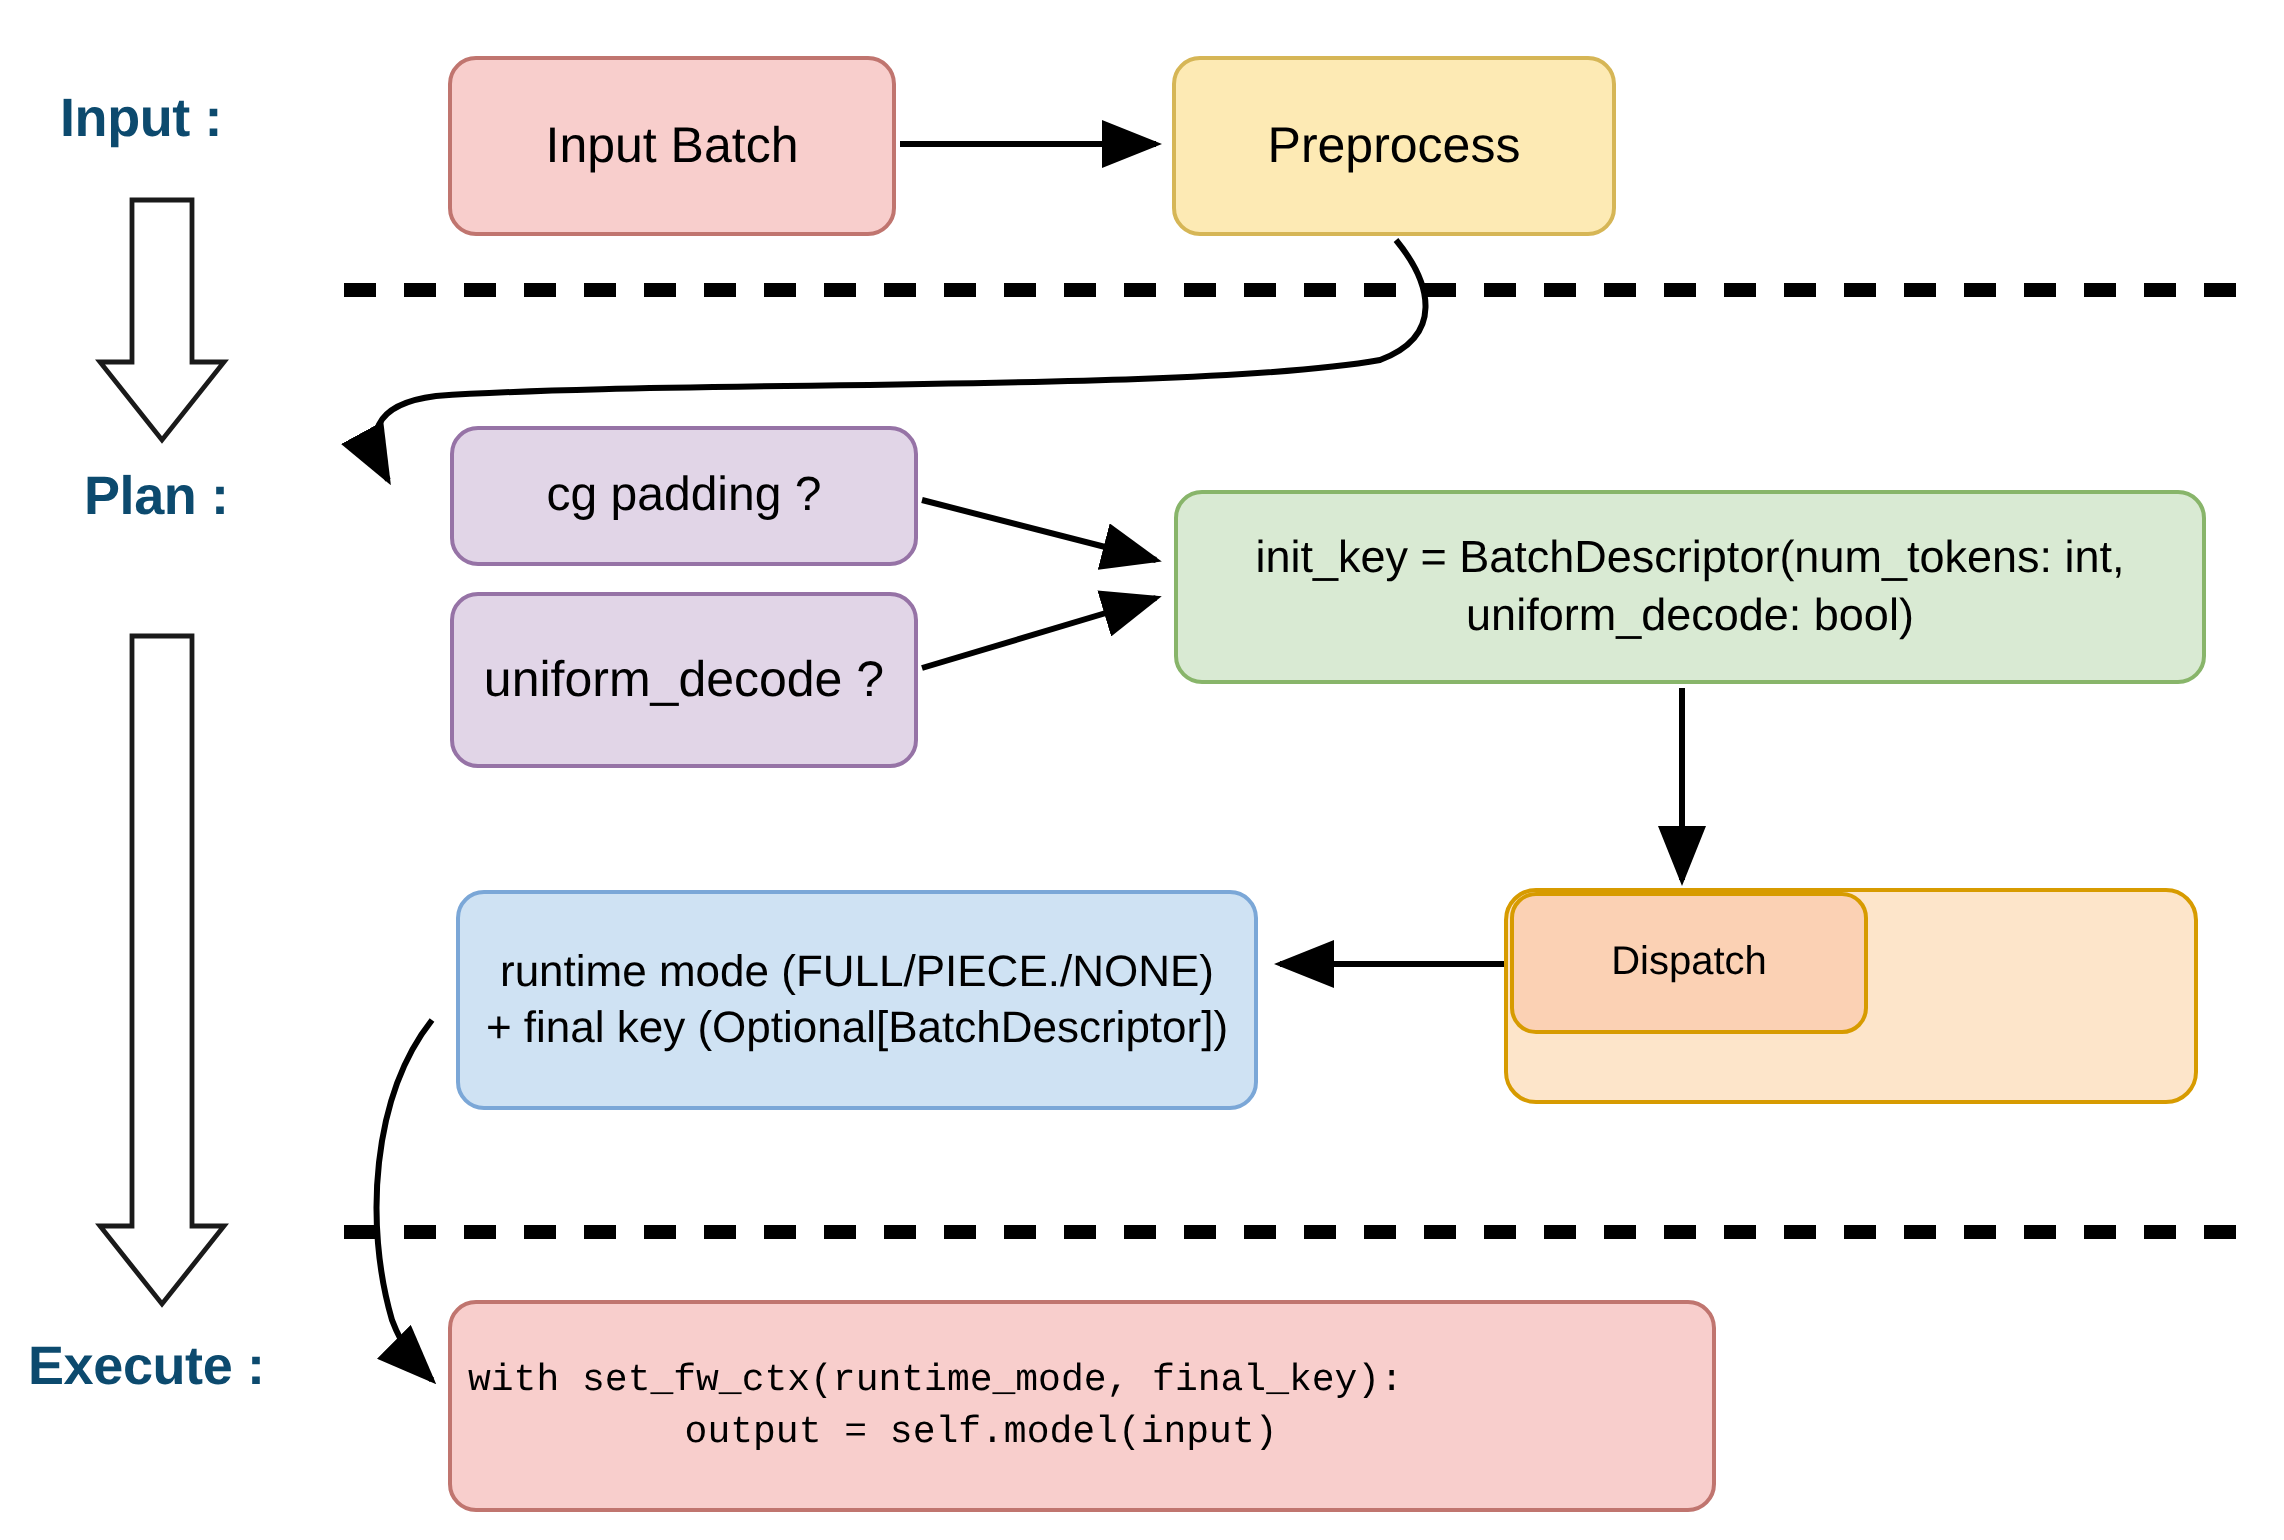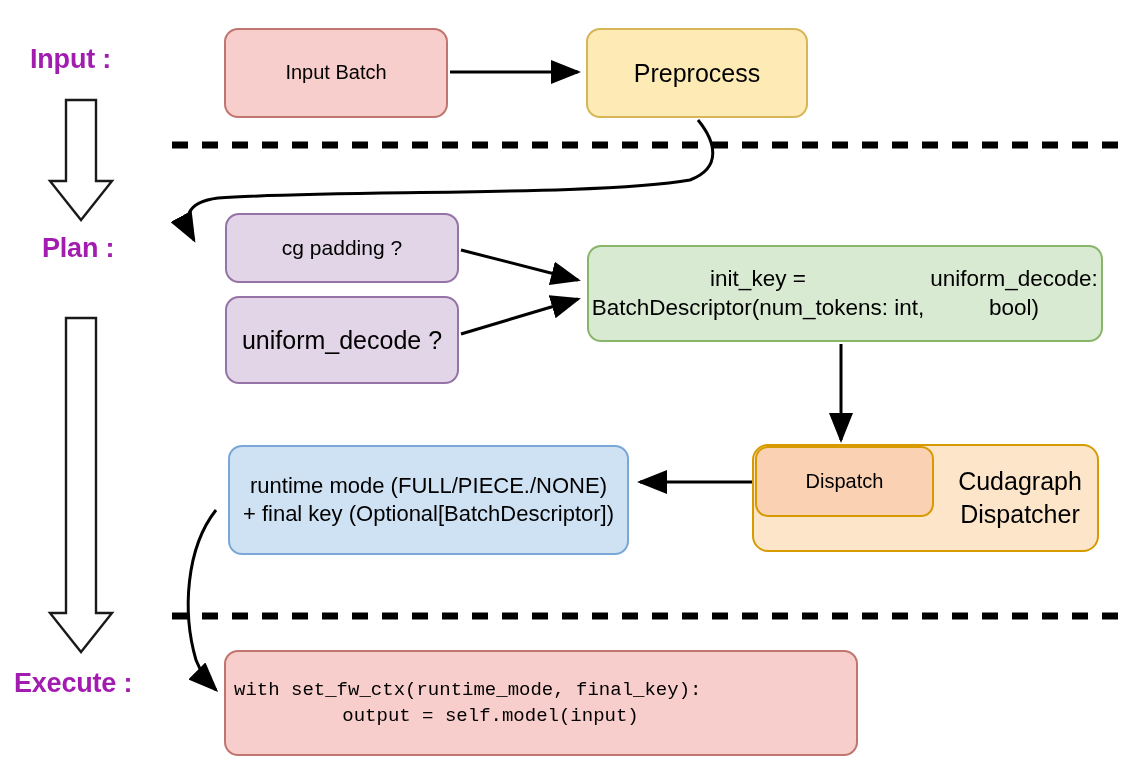--- a/index.html
+++ b/index.html
@@ -16,21 +16,21 @@
     width: 1142px;
     height: 770px;
     background: #ffffff;
     overflow: hidden;
   }
   .stage-label {
     position: absolute;
     font-family: "Liberation Sans", sans-serif;
     font-weight: bold;
     font-size: 27px;
-    color: #a21caf;
+    color: #0c4a6e;
     white-space: nowrap;
     letter-spacing: -0.2px;
   }
   .node {
     position: absolute;
     box-sizing: border-box;
     border-radius: 14px;
     border-width: 2px;
     border-style: solid;
     display: flex;
@@ -101,46 +101,42 @@
 <body>
 
 <div id="canvas">
 
   <div class="stage-label" style="left:30px; top:44px;">Input :</div>
 
   <div class="stage-label" style="left:42px; top:233px;">Plan :</div>
 
   <div class="stage-label" style="left:14px; top:668px;">Execute :</div>
 
-  <div class="node node-pink" style="left:224px; top:28px; width:224px; height:90px; font-size:20px;">
+  <div class="node node-pink" style="left:224px; top:28px; width:224px; height:90px; font-size:25px;">
     <span>Input Batch</span>
   </div>
 
   <div class="node node-yellow" style="left:586px; top:28px; width:222px; height:90px; font-size:25px;">
     <span>Preprocess</span>
   </div>
 
-  <div class="node node-purple" style="left:225px; top:213px; width:234px; height:70px; font-size:21px;">
+  <div class="node node-purple" style="left:225px; top:213px; width:234px; height:70px; font-size:24px;">
     <span>cg padding ?</span>
   </div>
 
   <div class="node node-purple" style="left:225px; top:296px; width:234px; height:88px; font-size:25px;">
     <span>uniform_decode ?</span>
   </div>
 
-  <div class="node node-green" style="left:587px; top:245px; width:516px; height:97px; font-size:22.5px; flex-direction:row;">
+  <div class="node node-green" style="left:587px; top:245px; width:516px; height:97px; font-size:22.5px; flex-direction:column;">
     <span>init_key = BatchDescriptor(num_tokens: int,</span>
     <span>uniform_decode: bool)</span>
   </div>
 
   <div class="node node-orange-outer" style="left:752px; top:444px; width:347px; height:108px; border-radius:16px;"></div>
-  <div class="cudagraph-label" style="left:940px; top:465px; width:160px;">
-    <div>Cudagraph</div>
-    <div>Dispatcher</div>
-  </div>
   <div class="node node-orange-inner" style="left:755px; top:446px; width:179px; height:71px; font-size:20px; border-radius:13px;">
     <span>Dispatch</span>
   </div>
 
   <div class="node node-blue" style="left:228px; top:445px; width:401px; height:110px; font-size:22px; flex-direction:column;">
     <span>runtime mode (FULL/PIECE./NONE)</span>
     <span>+ final key (Optional[BatchDescriptor])</span>
   </div>
 
   <div class="node node-pink code-node" style="left:224px; top:650px; width:634px; height:106px;">

